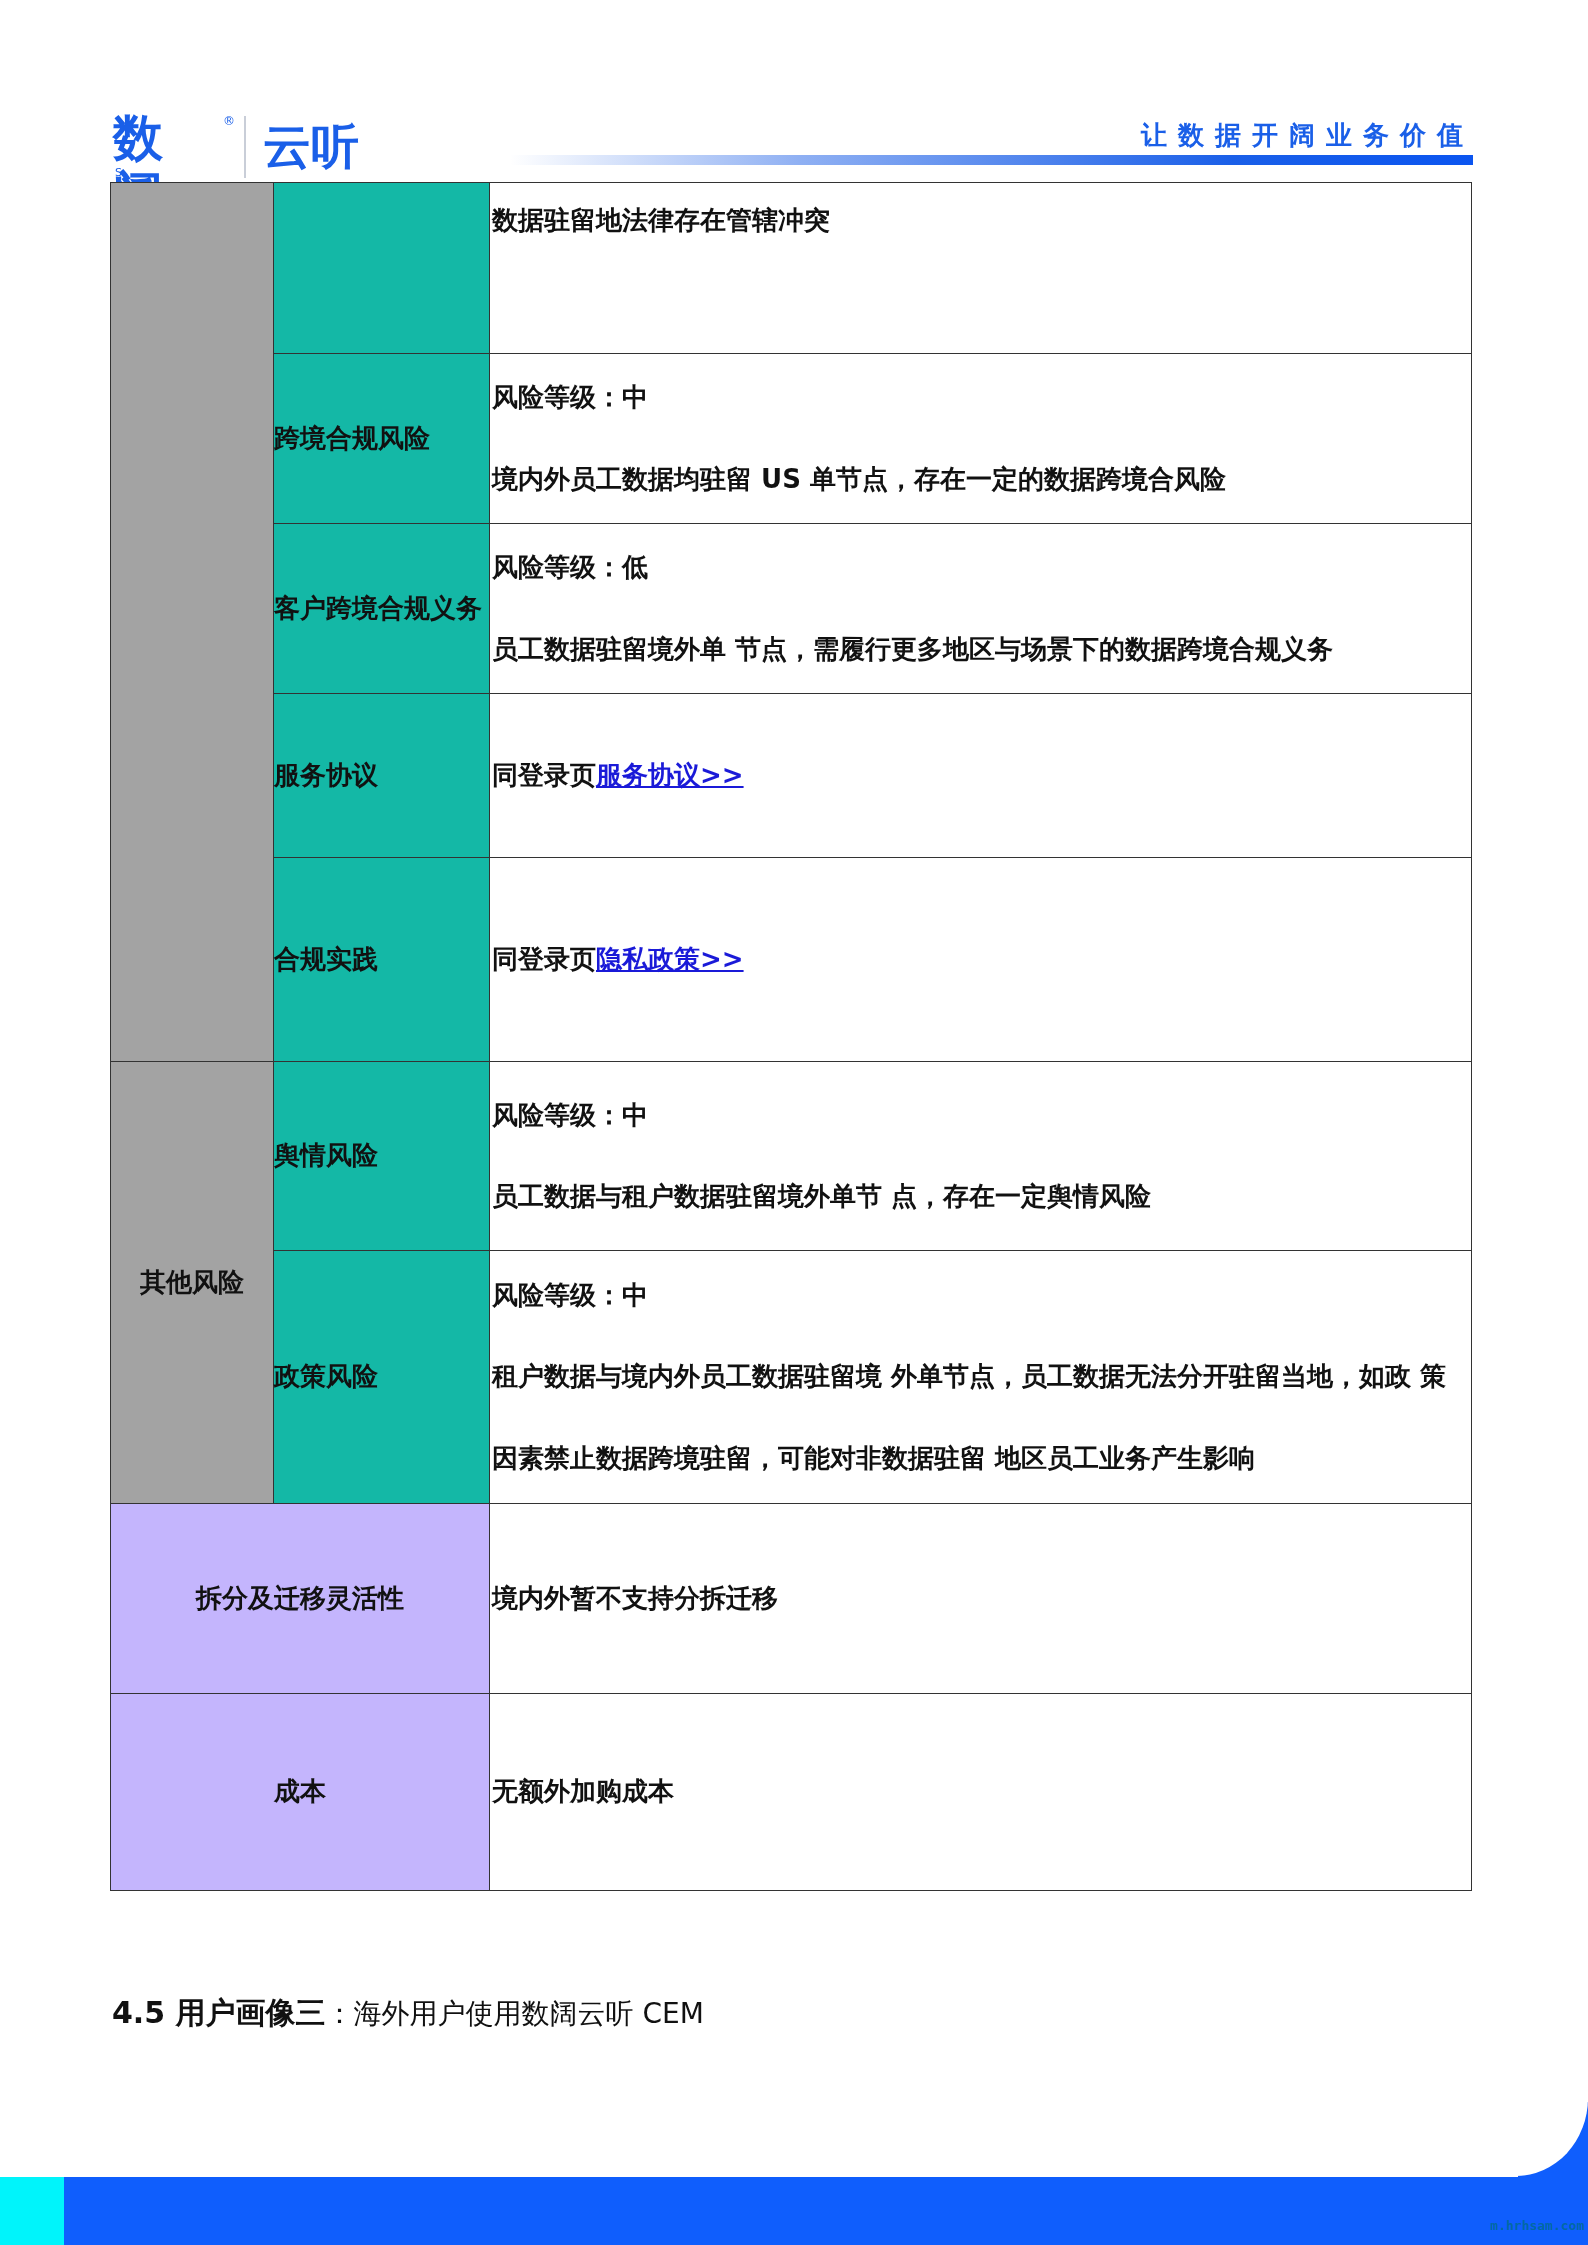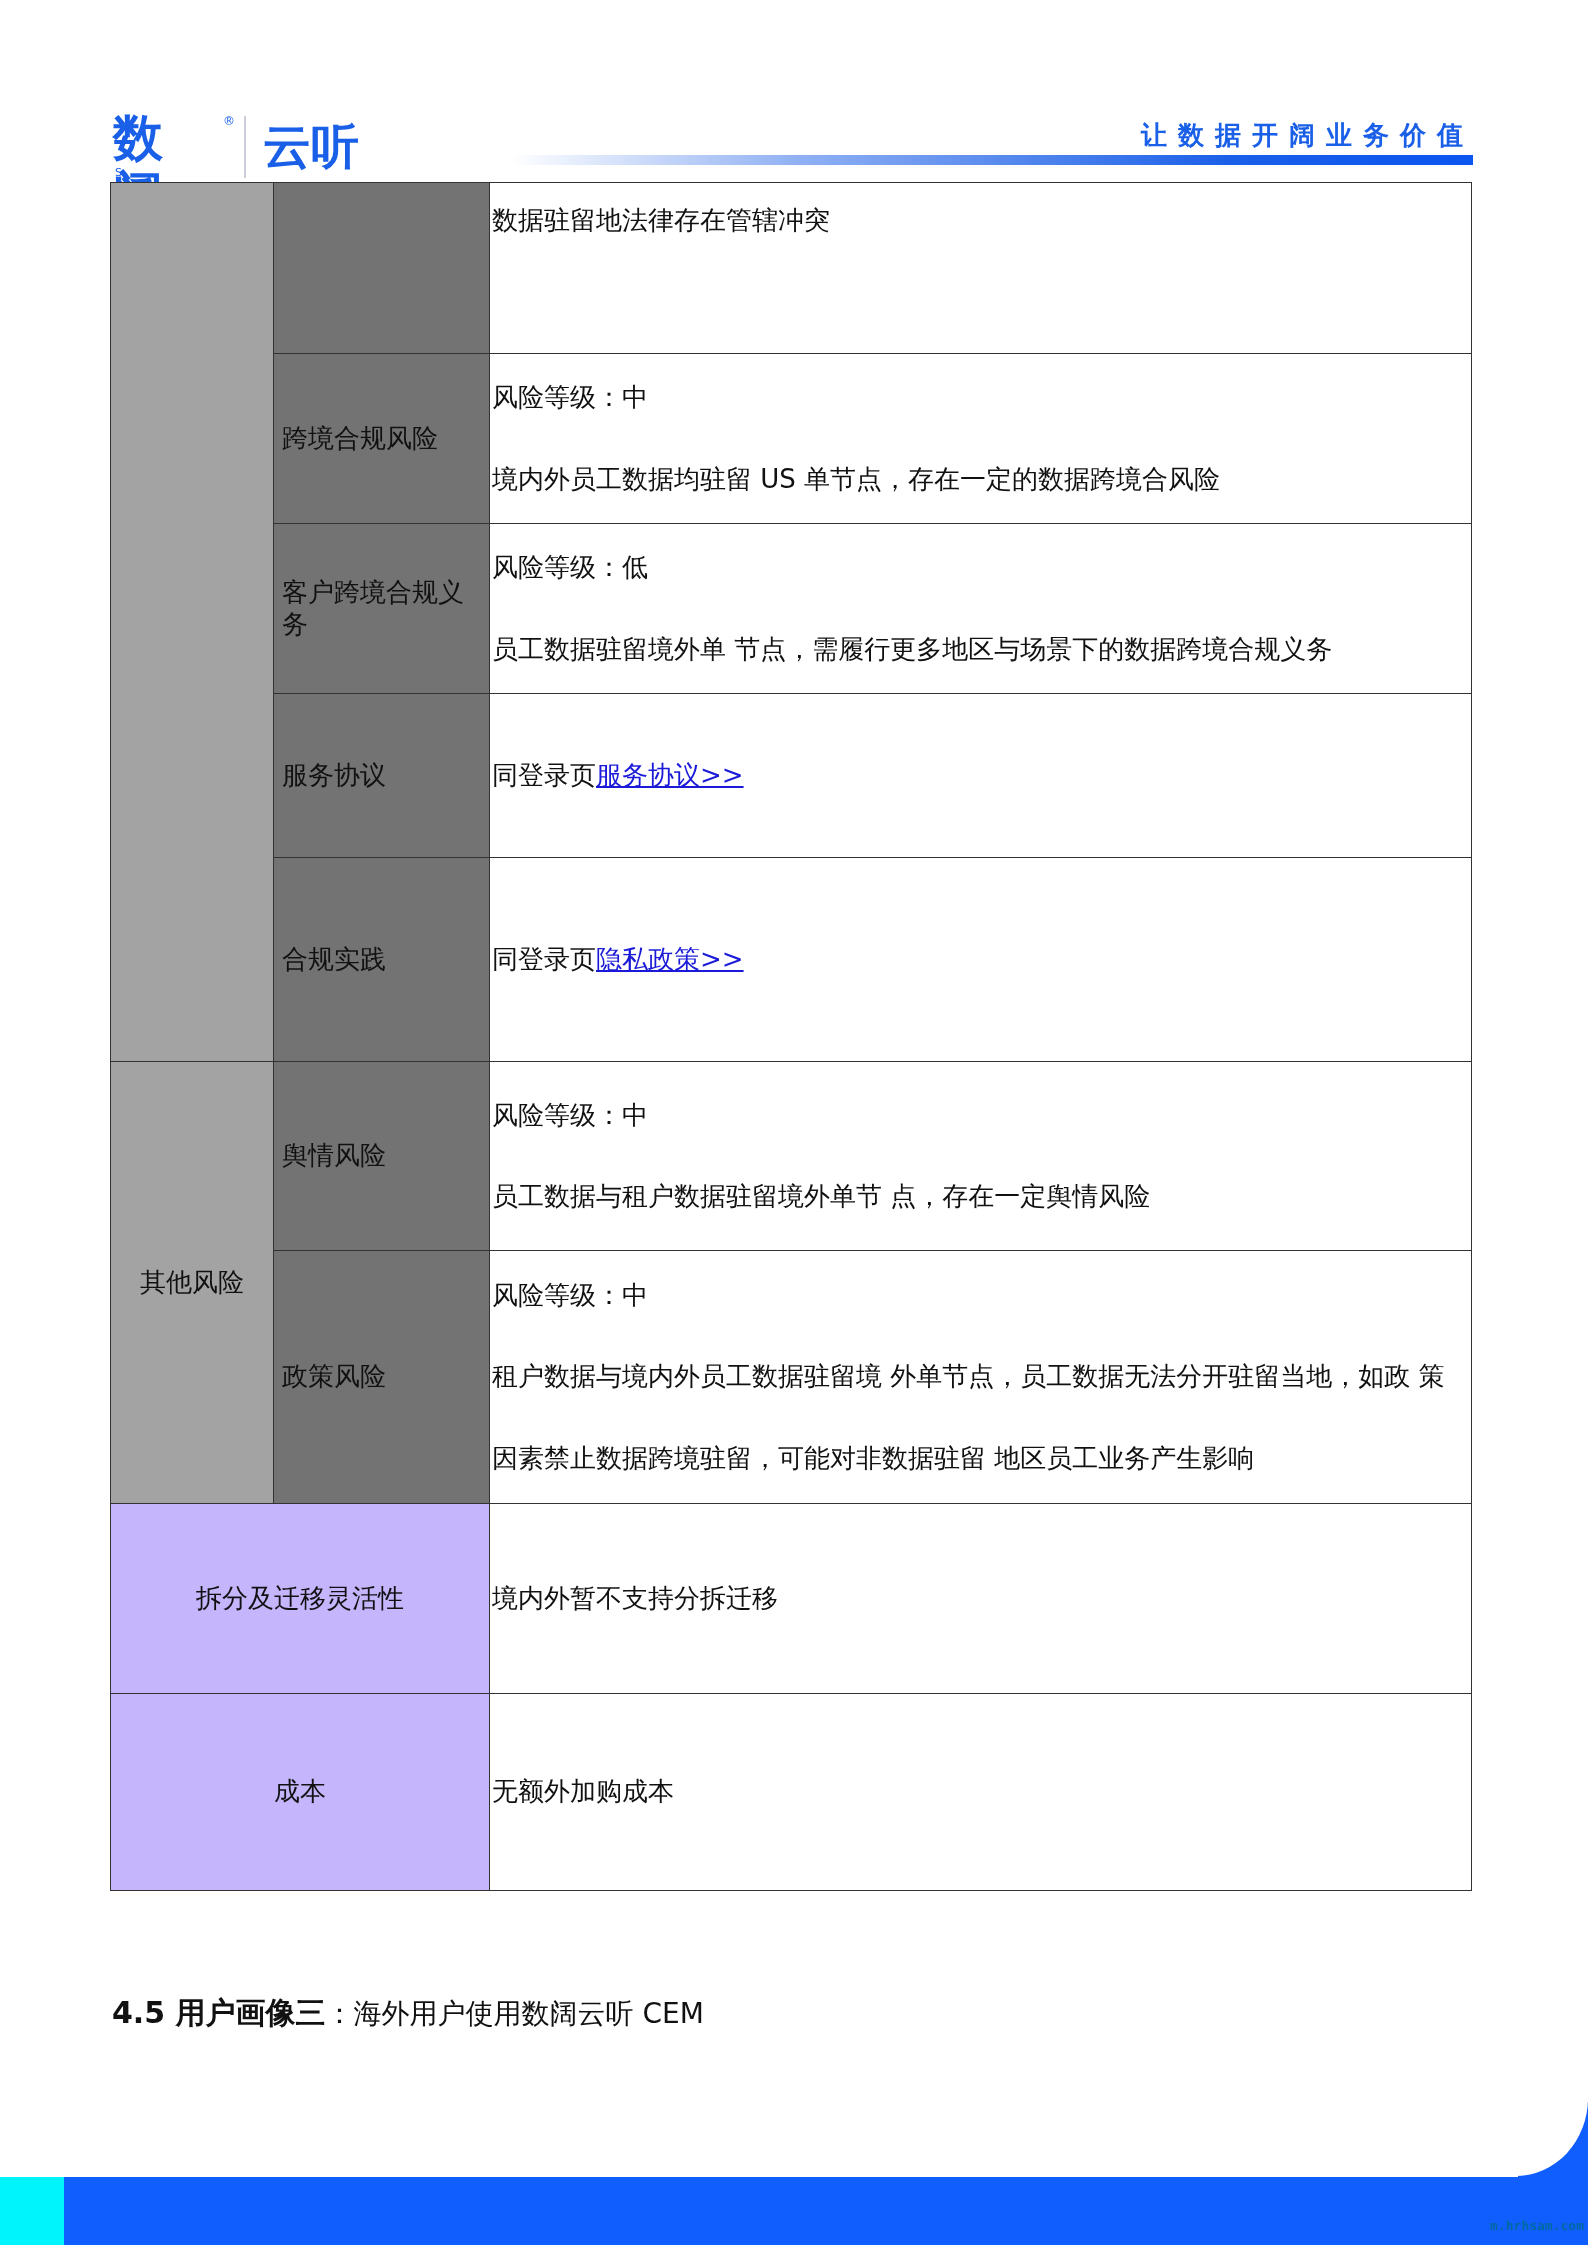--- a/index.html
+++ b/index.html
@@ -15,23 +15,23 @@
   .logo-reg { position:absolute; left:110px; top:4px; font-size:12px; color:#1a5fe8; }
   .logo-skieer { position:absolute; left:2px; top:56px; font-size:11px; letter-spacing:12px; color:#1a5fe8; }
   .logo-divider { position:absolute; left:131px; top:6px; width:2px; height:62px; background:#c9ced8; }
   .logo-product { position:absolute; left:150px; top:6px; font-size:48px; font-weight:bold; color:#1a5fe8; line-height:60px; letter-spacing:0px; }
   .slogan { position:absolute; right:114px; top:118px; font-size:26px; color:#1a5fe8; letter-spacing:11px; font-weight:bold; }
   .hdr-bar { position:absolute; left:510px; top:155px; width:963px; height:10px;
     background:linear-gradient(90deg, rgba(26,95,232,0) 0%, #8fb0f3 30%, #1a5fe8 75%, #0b55f0 100%); }
 
   
   .tbl { position:absolute; left:110px; top:182px; width:1362px; border-collapse:collapse; table-layout:fixed; }
-  .tbl td { border:1.5px solid #333; font-size:26px; line-height:1.2; padding:8px; vertical-align:middle; }
+  .tbl td { border:1.5px solid #333; font-size:26px; line-height:1.2; padding:0; vertical-align:middle;font-weight:bold; }
   .c1 { width:163px; background:#a3a3a3; text-align:center; }
-  .c2 { width:216px; background:#737373; text-align:left; }
+  .c2 { width:216px; background:#14b8a6; text-align:left; }
   .c12 { background:#c4b5fd; text-align:center; }
   .c3 { background:#fff; text-align:left; padding-left:2px !important; }
   .line { display:block; white-space:nowrap; }
   a.link { color:#1a1ad8; text-decoration:underline; }
 
   .section-title { position:absolute; left:112px; top:1993px; font-size:30px; white-space:nowrap; }
   .section-title b { font-weight:bold; }
   .section-title span.rest { font-weight:normal; font-size:28px; }
 
   

